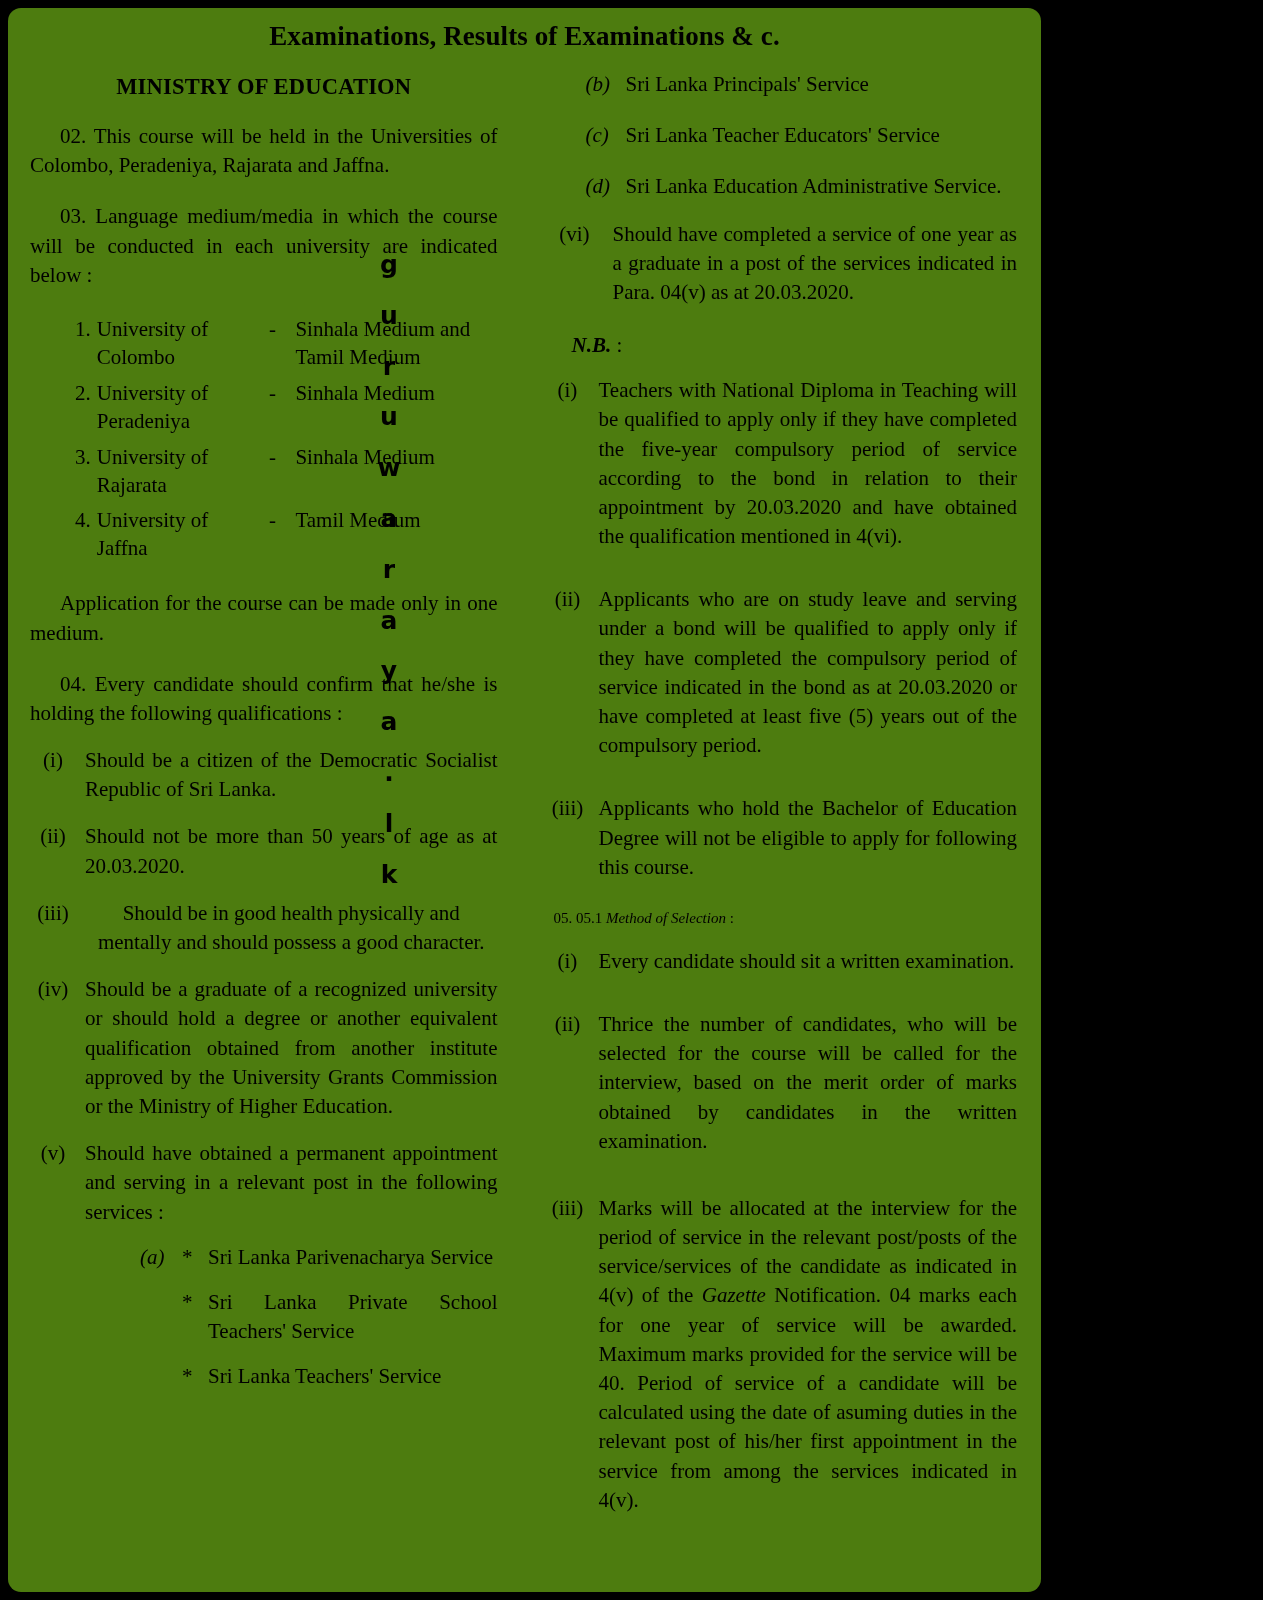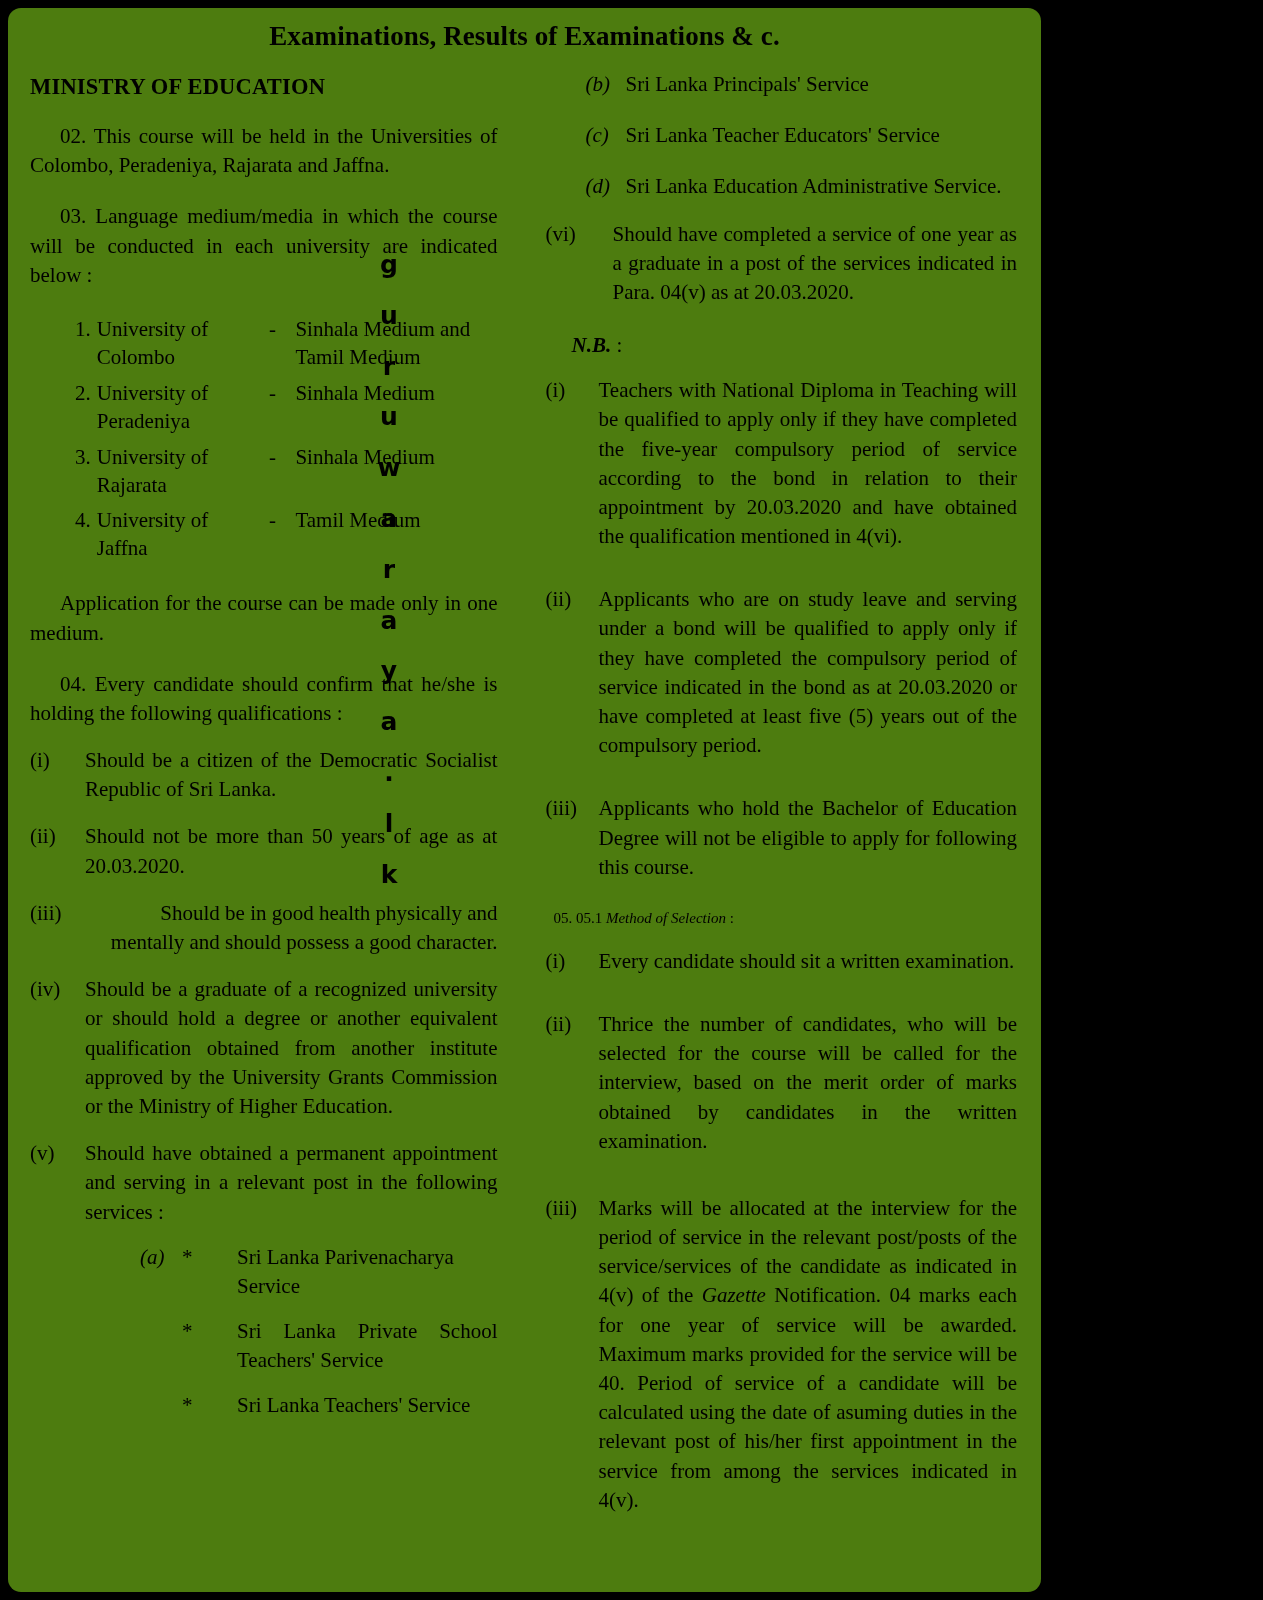--- a/index.html
+++ b/index.html
@@ -40,21 +40,21 @@
   .col {
     position: relative;
     box-sizing: border-box;
   }
   .col-left { width: 622px; padding: 0 26px 0 22px; }
   .col-right { width: 625px; padding: 0 24px 0 22px; }
 
   .ministry {
     font-weight: bold;
     font-size: 22.5px;
-    text-align: left;
+    text-align: center;
     margin: 8px 0 0 0;
     letter-spacing: 0.2px;
   }
   .subject {
     font-weight: bold;
     font-size: 21.5px;
     text-align: center;
     line-height: 1.33;
     margin: 30px 12px 0 12px;
   }
@@ -90,37 +90,37 @@
     padding: 0;
   }
   ul.roman > li {
     display: flex;
     font-size: 21px;
     line-height: 1.39;
     margin-top: 18px;
   }
   ul.roman > li .mark {
     flex: 0 0 auto;
-    text-align: left;
+    text-align: center;
     padding-right: 9px;
   }
   ul.roman > li .txt {
     flex: 1 1 auto;
     text-align: justify;
   }
-  ul.roman > li .txt.left { text-align: right; }
+  ul.roman > li .txt.left { text-align: center; }
 
   .lst-left { margin: 16px 0 0 72px; }
   .lst-left > li .mark { width: 46px; }
 
   .lst-services { margin: 16px 0 0 110px; list-style: none; padding: 0; }
   .lst-services > li { display: flex; font-size: 21px; line-height: 1.39; margin-top: 16px; }
   .lst-services > li .alpha { flex: 0 0 auto; width: 42px; }
   .lst-services > li .star { flex: 0 0 auto; width: 26px; }
-  .lst-services > li .txt { flex: 1 1 auto; text-align: justify; margin-left: 29px; }
+  .lst-services > li .txt { flex: 1 1 auto; text-align: justify; }
   .lst-services > li .txt.left { text-align: left; }
 
   
   .lst-abc { margin: 0 0 0 40px; list-style: none; padding: 0; }
   .lst-abc > li { display: flex; font-size: 21px; line-height: 1.39; margin-top: 22px; }
   .lst-abc > li:first-child { margin-top: 4px; }
   .lst-abc > li .alpha { flex: 0 0 auto; width: 40px; }
   .lst-abc > li .txt { flex: 1 1 auto; text-align: left; }
 
   .lst-vi { margin: 18px 0 0 8px; }

